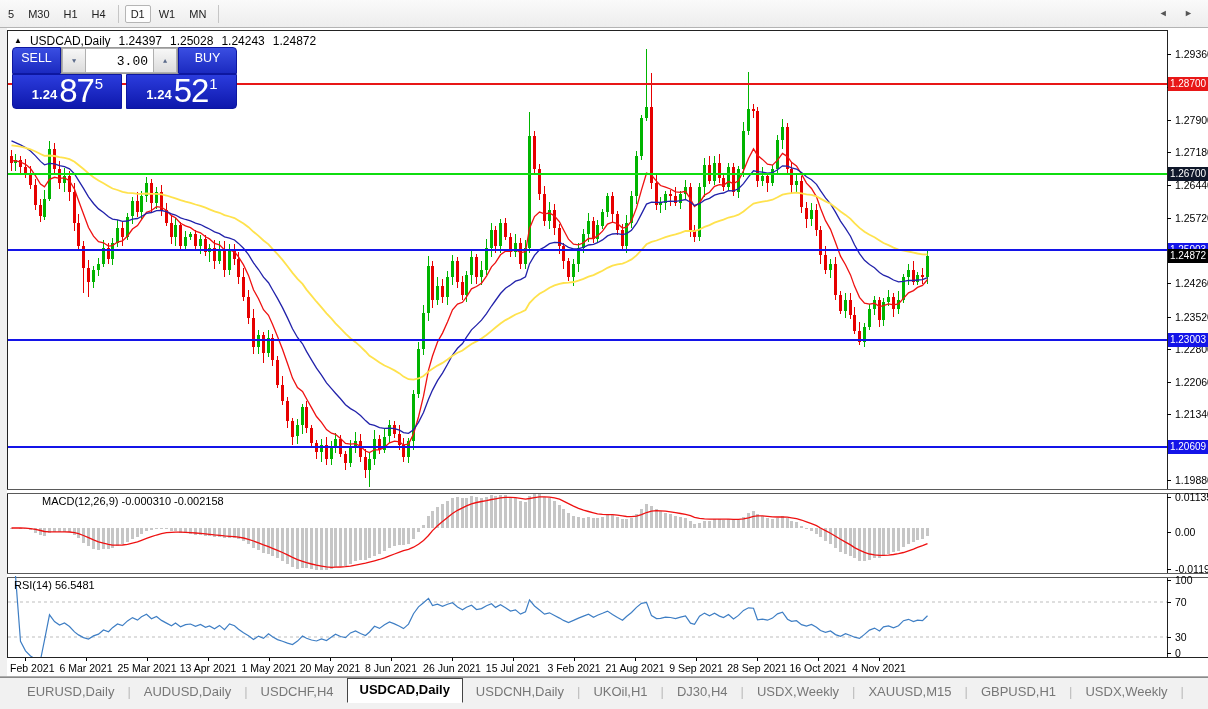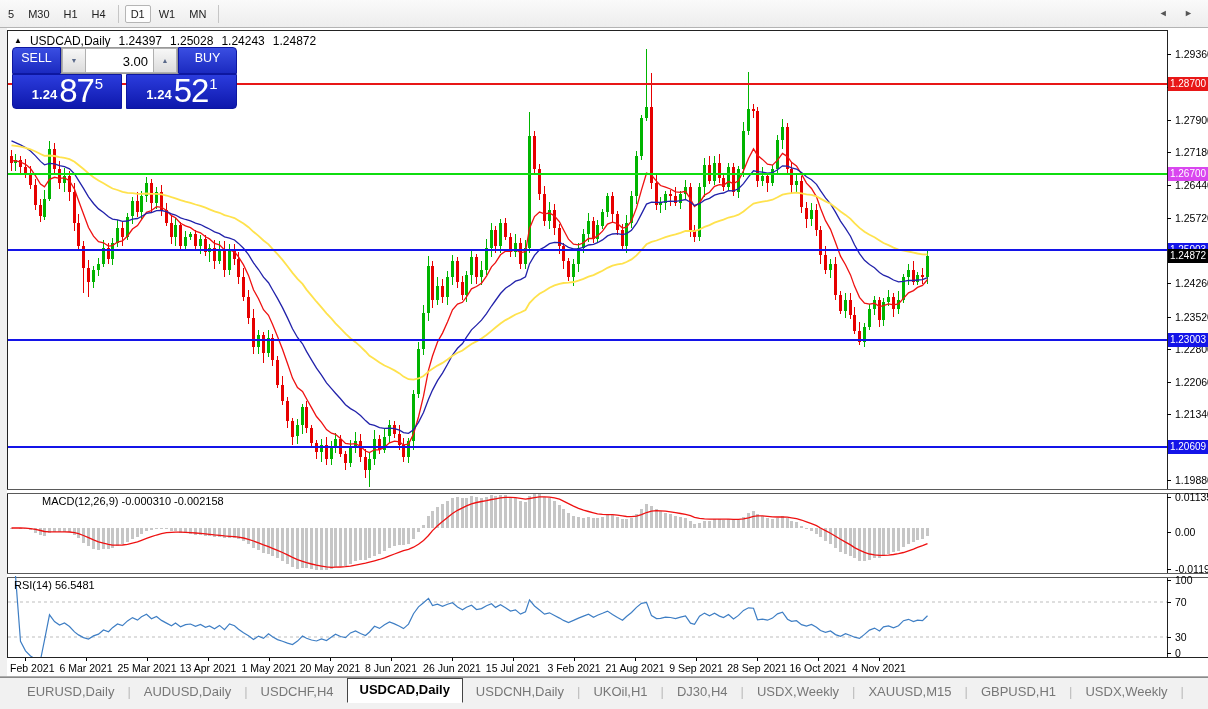--- a/index.html
+++ b/index.html
@@ -32,21 +32,21 @@
   .dt-tick{position:absolute;top:0;width:1px;height:3px;background:#000;}
   .dt-label{position:absolute;top:4px;transform:translateX(-50%);white-space:nowrap;}
   
   #trade{position:absolute;left:12px;top:47px;width:225px;height:62px;z-index:6;}
   .tb-btn{position:absolute;top:0;height:27px;background:linear-gradient(#3a4ee2,#1b2ac0);border:1px solid #0d17a0;
           box-sizing:border-box;color:#fff;font-size:12.5px;text-align:center;cursor:pointer;}
   .tb-btn span{display:block;margin:3px 6px 0 6px;padding-bottom:16px;border-bottom:1px solid rgba(255,255,255,.55);}
   #sell-btn{left:0;width:49px;border-radius:4px 0 0 0;}
   #buy-btn{left:166px;width:59px;border-radius:0 4px 0 0;}
   #spin{position:absolute;left:49px;top:0;width:117px;height:27px;background:#84cc16;border:1px solid #999;
-        box-sizing:border-box;display:flex;}
+        box-sizing:border-box;display:flex;font-family:Liberation Mono, monospace;}
   .spin-btn{width:24px;background:linear-gradient(#f7f7f7,#dcdcdc);border:1px solid #b0b0b0;box-sizing:border-box;
             color:#5a6a8a;font-size:7px;display:flex;align-items:center;justify-content:center;cursor:pointer;}
   .spin-val{flex:1;background:#fff;border-top:1px solid #b0b0b0;border-bottom:1px solid #b0b0b0;box-sizing:border-box;
             font-size:13px;color:#000;text-align:right;padding:5px 5px 0 0;}
   .big-price{position:absolute;top:27px;height:35px;background:linear-gradient(#2b3cdd,#0e18ac);border:1px solid #0d17a0;
              box-sizing:border-box;color:#fff;display:flex;align-items:flex-end;justify-content:center;padding-bottom:2px;}
   #sell-price{left:0;width:110px;border-radius:0 0 0 4px;}
   #buy-price{left:114px;width:111px;border-radius:0 0 4px 0;}
   .big-price .pfx{font-size:13px;font-weight:bold;margin:0 2px 4px 0;}
   .big-price .big{font-size:33px;line-height:30px;letter-spacing:-1px;}
@@ -728,21 +728,21 @@
       <div class="ax-label" style="top: 532px;">-0.01190</div>
       <div class="ax-dash" style="top: 549px;"></div>
       <div class="ax-label" style="top: 543px;">100</div>
       <div class="ax-dash" style="top: 571px;"></div>
       <div class="ax-label" style="top: 565px;">70</div>
       <div class="ax-dash" style="top: 606px;"></div>
       <div class="ax-label" style="top: 600px;">30</div>
       <div class="ax-dash" style="top: 622px;"></div>
       <div class="ax-label" style="top: 616px;">0</div>
       <div class="ax-badge" style="top: 46px; background: rgb(232, 23, 23);">1.28700</div>
-      <div class="ax-badge" style="top: 136px; background: #d946ef;">1.26700</div>
+      <div class="ax-badge" style="top: 136px; background: #0f172a;">1.26700</div>
       <div class="ax-badge" style="top: 212px; background: rgb(20, 20, 232);">1.25003</div>
       <div class="ax-badge" style="top: 218px; background: rgb(0, 0, 0);">1.24872</div>
       <div class="ax-badge" style="top: 302px; background: rgb(20, 20, 232);">1.23003</div>
       <div class="ax-badge" style="top: 409px; background: rgb(20, 20, 232);">1.20609</div>
     </div>
   <div id="date-strip">
       <div class="dt-tick" style="left: 17px;"></div>
       <div class="dt-label" style="left: 17px;">16 Feb 2021</div>
       <div class="dt-tick" style="left: 78px;"></div>
       <div class="dt-label" style="left: 78px;">6 Mar 2021</div>

